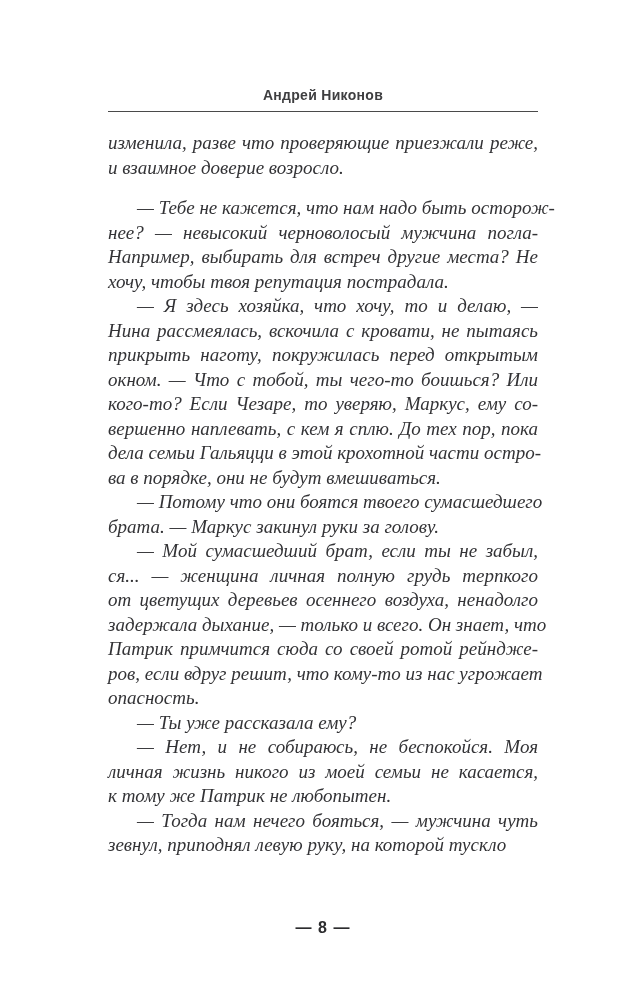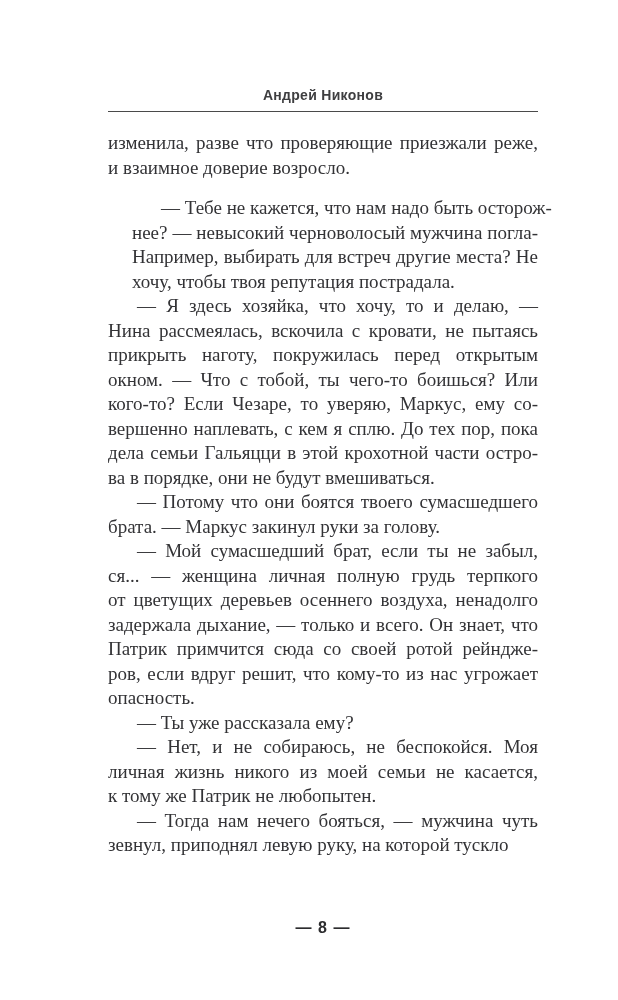--- a/index.html
+++ b/index.html
@@ -42,23 +42,24 @@
   }
   .body-text {
     position: absolute;
     top: 131px;
     left: 108px;
     width: 430px;
     font-family: "Liberation Serif", serif;
     font-size: 19px;
     line-height: 24.5px;
     color: var(--text);
+    font-style: italic;
   }
   .paragraph { }
-  .scene-break { margin-top: 16px; margin-left: 24px; }
+  .scene-break { margin-top: 16px; }
   .line { white-space: nowrap; }
   .just { text-align: justify; text-align-last: justify; }
   .last { text-align: right; text-align-last: left; }
   .indent { text-indent: 29px; }
   .page-footer {
     position: absolute;
     top: 918px;
     left: 108px;
     width: 430px;
     text-align: center;

